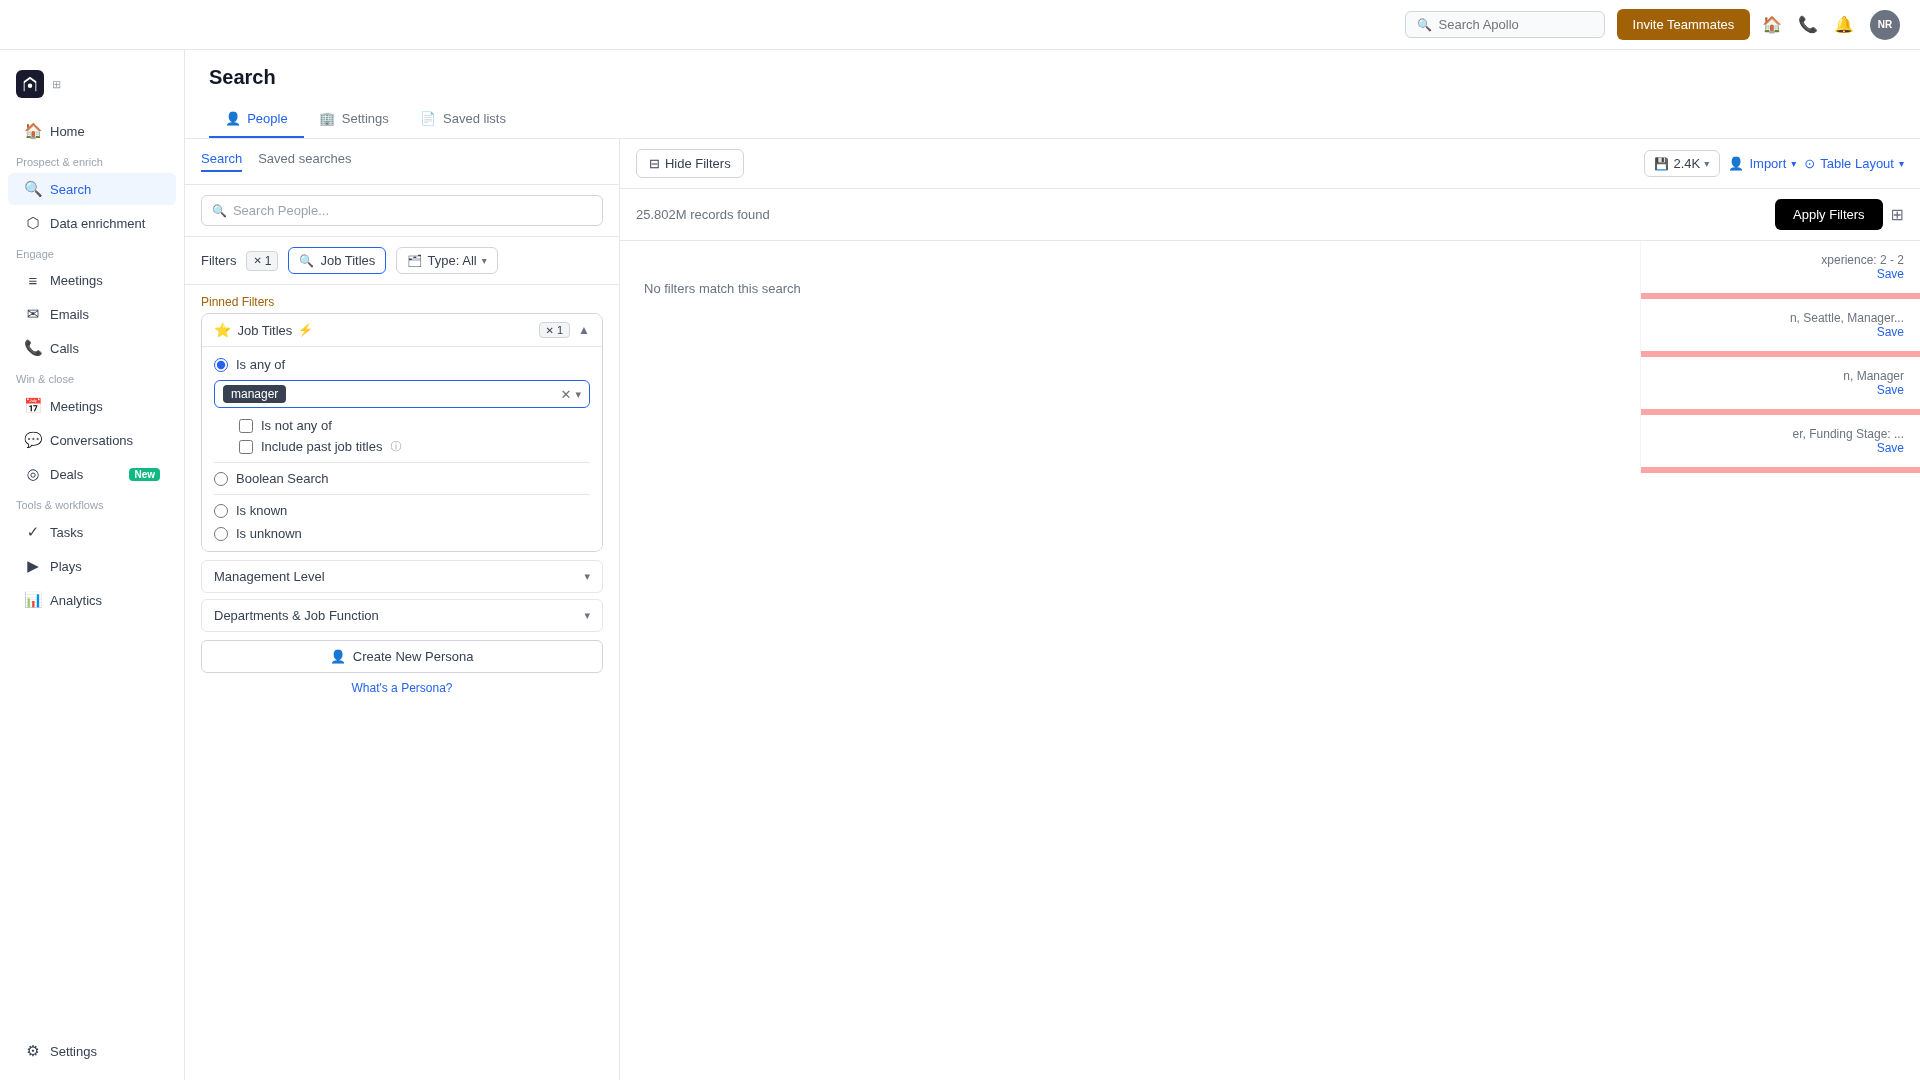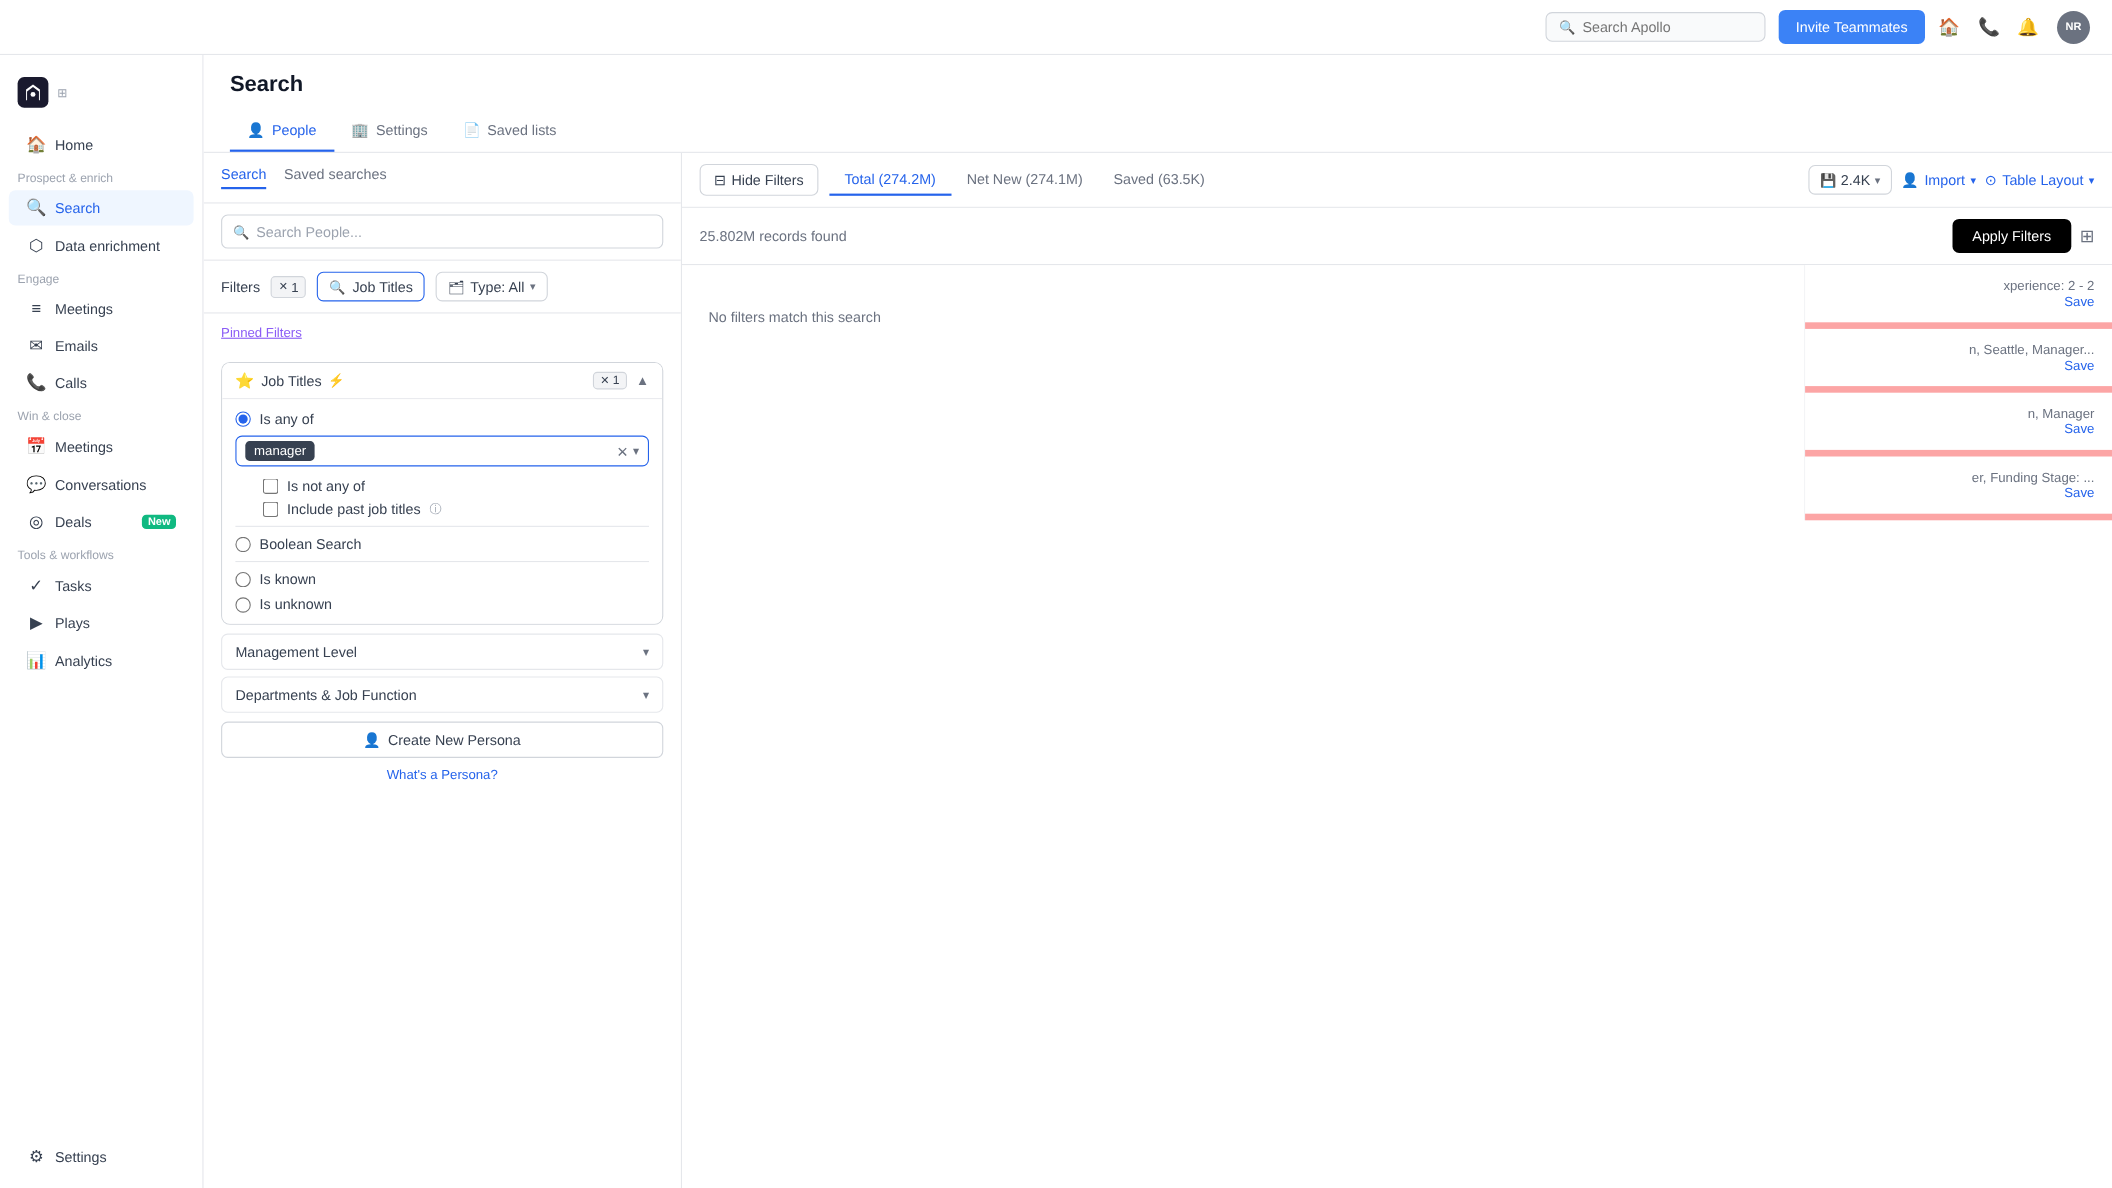--- a/index.html
+++ b/index.html
@@ -3,21 +3,21 @@
   <meta charset="utf-8">
   <style>
     * { box-sizing: border-box; margin: 0; padding: 0; }
     body { font-family: -apple-system, BlinkMacSystemFont, 'Segoe UI', sans-serif; font-size: 13px; color: #1a1a2e; background: #f5f6fa; display: flex; flex-direction: column; height: 100vh; overflow: hidden; }
 
     
     .topbar { height: 50px; background: #fff; border-bottom: 1px solid #e5e7eb; display: flex; align-items: center; justify-content: flex-end; padding: 0 20px; gap: 12px; flex-shrink: 0; }
     .search-apollo { display: flex; align-items: center; gap: 6px; border: 1px solid #d1d5db; border-radius: 6px; padding: 5px 12px; width: 200px; background: #f9fafb; cursor: pointer; }
     .search-apollo input { border: none; background: transparent; font-size: 13px; color: #6b7280; outline: none; width: 100%; }
     .search-icon-sm { color: #9ca3af; font-size: 12px; }
-    .invite-btn { background: #3b82f6; color: #fff; border: none; border-radius: 6px; padding: 8px 16px; font-size: 13px; font-weight: 500; cursor: pointer; white-space: nowrap; }
+    .invite-btn { background: #a16207; color: #fff; border: none; border-radius: 6px; padding: 8px 16px; font-size: 13px; font-weight: 500; cursor: pointer; white-space: nowrap; }
     .topbar-icons { display: flex; align-items: center; gap: 16px; }
     .topbar-icon { color: #6b7280; font-size: 16px; cursor: pointer; }
     .avatar-circle { width: 30px; height: 30px; border-radius: 50%; background: #6b7280; color: #fff; display: flex; align-items: center; justify-content: center; font-size: 10px; font-weight: 600; }
 
     
     .layout { display: flex; flex: 1; overflow: hidden; }
 
     
     .sidebar { width: 185px; background: #fff; border-right: 1px solid #e5e7eb; display: flex; flex-direction: column; padding: 12px 0; flex-shrink: 0; overflow-y: auto; }
     .logo { display: flex; align-items: center; gap: 8px; padding: 8px 16px 16px; }
@@ -52,21 +52,21 @@
     .search-people-input input { border: none; outline: none; font-size: 13px; color: #374151; width: 100%; background: transparent; }
     .search-people-input input::placeholder { color: #9ca3af; }
 
     .filters-bar { display: flex; align-items: center; gap: 10px; padding: 10px 16px; border-bottom: 1px solid #e5e7eb; }
     .filters-label { font-size: 13px; color: #374151; font-weight: 500; }
     .filter-count-badge { display: flex; align-items: center; gap: 3px; background: #f3f4f6; border: 1px solid #d1d5db; border-radius: 4px; padding: 2px 6px; font-size: 12px; color: #374151; }
     .job-titles-filter { display: flex; align-items: center; gap: 6px; border: 1px solid #2563eb; border-radius: 6px; padding: 5px 10px; background: #fff; color: #374151; font-size: 13px; cursor: pointer; }
     .type-filter { display: flex; align-items: center; gap: 5px; border: 1px solid #d1d5db; border-radius: 6px; padding: 5px 10px; background: #fff; color: #374151; font-size: 13px; cursor: pointer; }
 
     .filter-panel-body { flex: 1; overflow-y: auto; padding: 10px 16px; }
-    .pinned-filters-label { font-size: 12px; color: #8b5cf6; margin-bottom: 20px; text-decoration: underline; }
+    .pinned-filters-label { font-size: 12px; color: #a16207; margin-bottom: 4px; }
 
     
     .filter-card { border: 1px solid #d1d5db; border-radius: 8px; overflow: hidden; margin-bottom: 8px; }
     .filter-card-header { display: flex; align-items: center; justify-content: space-between; padding: 8px 12px; background: #fff; border-bottom: 1px solid #e5e7eb; }
     .filter-card-title { display: flex; align-items: center; gap: 6px; font-size: 13px; font-weight: 500; color: #374151; }
     .filter-card-actions { display: flex; align-items: center; gap: 8px; }
     .count-badge { display: flex; align-items: center; gap: 3px; background: #f3f4f6; border: 1px solid #d1d5db; border-radius: 4px; padding: 1px 6px; font-size: 11px; color: #374151; }
     .chevron-icon { color: #6b7280; cursor: pointer; font-size: 12px; }
 
     .filter-card-body { padding: 10px 12px; background: #fff; }
@@ -357,25 +357,20 @@
       </div>
 
       <div class="right-area">
 
         <div class="right-toolbar">
           <div class="right-toolbar-left">
             <button class="toolbar-btn">
               <span>⊟</span>
               <span>Hide Filters</span>
             </button>
-            <div class="tab-counts">
-              <div class="count-tab active">Total (274.2M)</div>
-              <div class="count-tab">Net New (274.1M)</div>
-              <div class="count-tab">Saved (63.5K)</div>
-            </div>
           </div>
           <div class="right-toolbar-right">
             <div style="display:flex;align-items:center;gap:4px;border:1px solid #d1d5db;border-radius:6px;padding:5px 10px;cursor:pointer;font-size:13px;color:#374151;">
               <span style="font-size:12px;">💾</span>
               <span>2.4K</span>
               <span style="font-size:10px;color:#6b7280;">▾</span>
             </div>
             <div class="import-btn">
               <span>👤</span>
               <span>Import</span>

